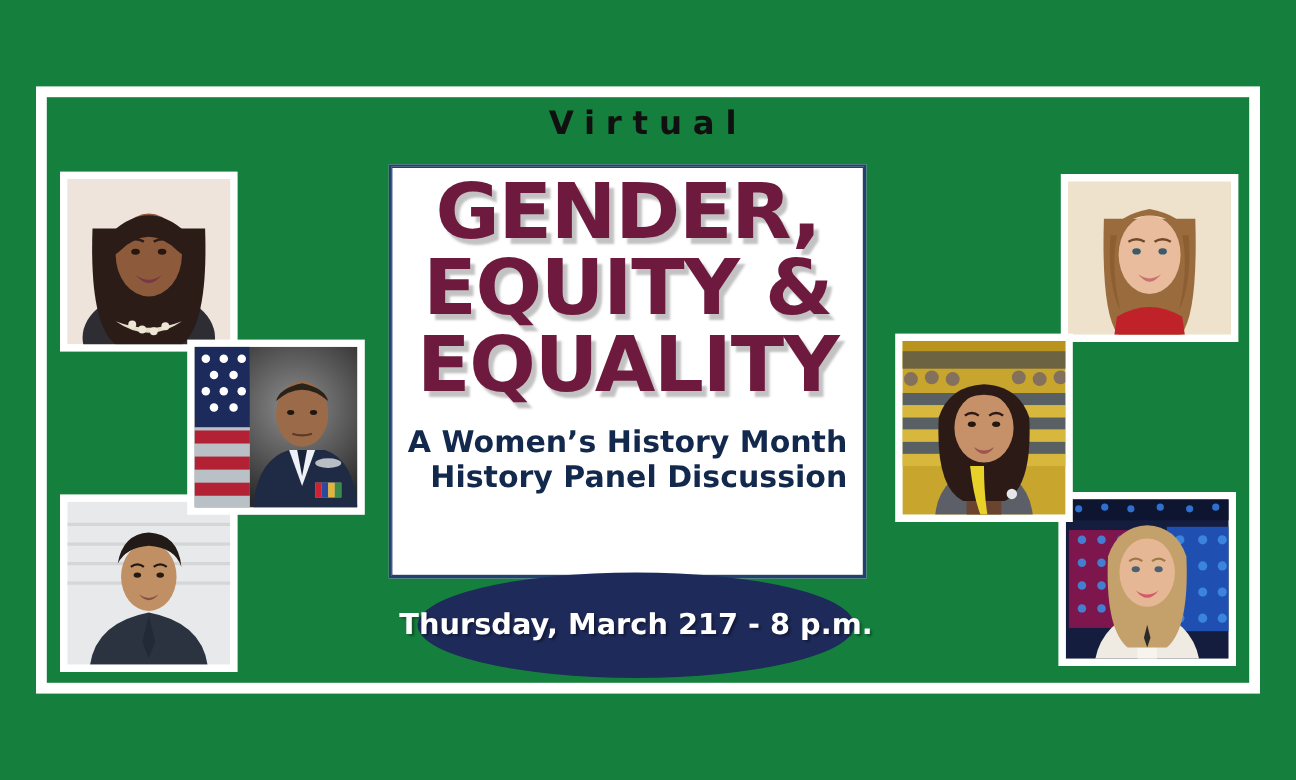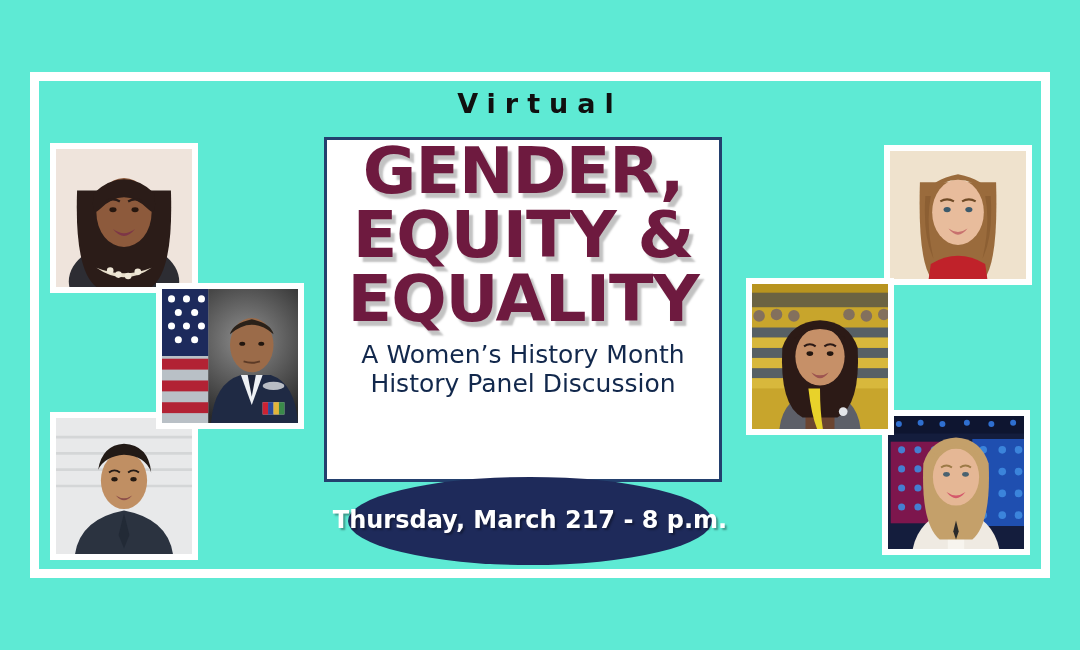--- a/index.html
+++ b/index.html
@@ -11,21 +11,21 @@
     height: 650px;
     overflow: hidden;
     font-family: "Liberation Sans", sans-serif;
     background: #b5d4a8;
   }
 
   #poster {
     position: relative;
     width: 1080px;
     height: 650px;
-    background: #5eead4;
+    background: #15803d;
     overflow: hidden;
   }
 
   
   #frame {
     position: absolute;
     left: 30px;
     top: 72px;
     width: 1020px;
     height: 506px;
@@ -61,46 +61,47 @@
     border: 2px solid #23406e;
     outline: 2px solid #ffffff;
     outline-offset: -5px;
     box-shadow: 0 0 0 2px #23406e inset;
     box-sizing: border-box;
     z-index: 6;
     display: flex;
     flex-direction: column;
     align-items: center;
     justify-content: flex-start;
+    padding-top: 6px;
   }
 
   .head-line {
     color: #6e1a3f;
     font-family: "DejaVu Sans", sans-serif;
     font-weight: bold;
     font-size: 62px;
     line-height: 0.95;
     letter-spacing: -1px;
     text-align: center;
     white-space: nowrap;
     text-shadow: 4px 5px 2px rgba(120,120,120,0.45);
     transform: scaleX(1.02);
   }
   #head-1 { font-size: 64px; margin-top: 2px; }
   #head-2 { font-size: 64px; margin-top: 3px; }
   #head-3 { font-size: 64px; margin-top: 3px; }
 
   #subtitle {
-    margin-top: 12px;
+    margin-top: 20px;
     color: #12284c;
     font-family: "DejaVu Sans", sans-serif;
-    font-weight: normal;
+    font-weight: bold;
     font-size: 25px;
     line-height: 1.15;
-    text-align: center;
+    text-align: right;
     white-space: nowrap;
   }
 
   
   #kicker {
     position: absolute;
     left: 0;
     top: 88px;
     width: 1080px;
     text-align: center;

